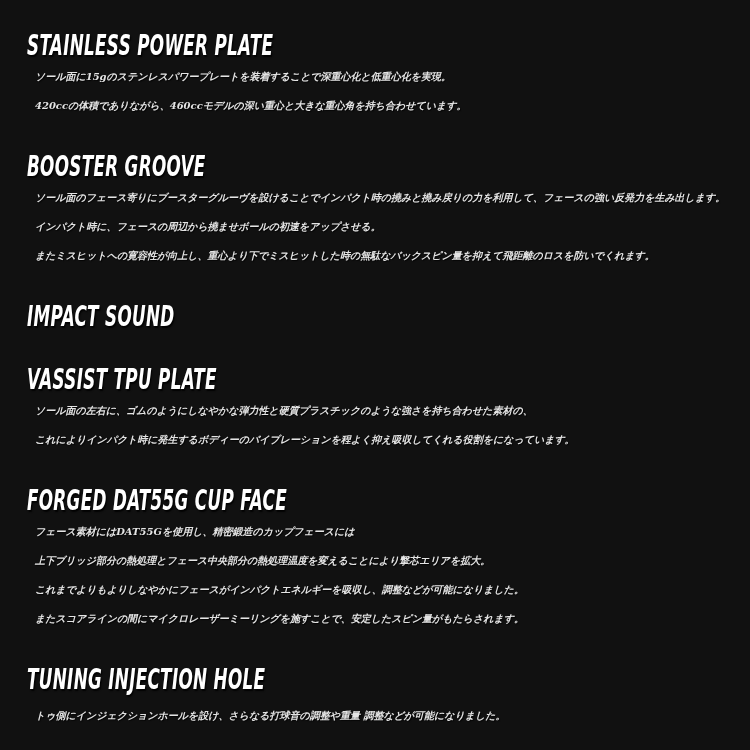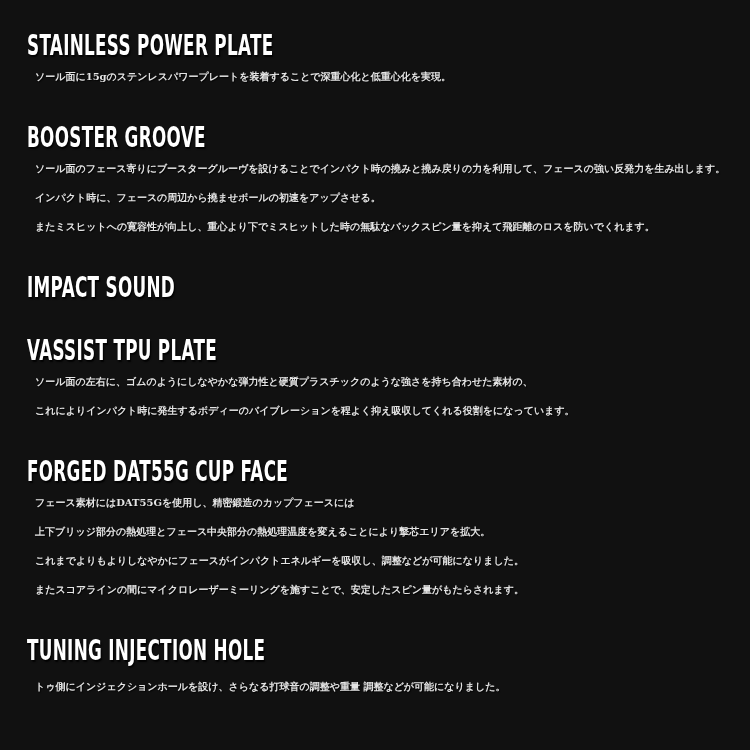--- a/index.html
+++ b/index.html
@@ -11,20 +11,21 @@
     height: 750px;
     background: #111111;
     overflow: hidden;
     font-family: "DejaVu Serif", "Liberation Serif", serif;
   }
   .page {
     box-sizing: border-box;
     width: 640px;
     height: 750px;
     padding: 33px 16px 0 27px;
+    font-style: italic;
   }
   .section {
     margin: 0 0 38px 0;
   }
   .heading {
     margin: 0 0 5px 0;
     color: #ffffff;
     font-family: "DejaVu Sans", "Liberation Sans", sans-serif;
     font-weight: 800;
     font-size: 29px;
@@ -51,20 +52,21 @@
   }
 </style>
 </head>
 <body>
 
 <main class="page" id="sections-root">
   <section class="section">
     <h2 class="heading">STAINLESS POWER PLATE</h2>
     <div class="body-text">
         <p>ソール面に15gのステンレスパワープレートを装着することで深重心化と低重心化を実現。</p>
+        <p>420ccの体積でありながら、460ccモデルの深い重心と大きな重心角を持ち合わせています。</p>
       </div>
   </section>
 
   <section class="section">
     <h2 class="heading">BOOSTER GROOVE</h2>
     <div class="body-text">
         <p>ソール面のフェース寄りにブースターグルーヴを設けることでインパクト時の撓みと撓み戻りの力を利用して、フェースの強い反発力を生み出します。</p>
         <p>インパクト時に、フェースの周辺から撓ませボールの初速をアップさせる。</p>
         <p>またミスヒットへの寛容性が向上し、重心より下でミスヒットした時の無駄なバックスピン量を抑えて飛距離のロスを防いでくれます。</p>
       </div>

